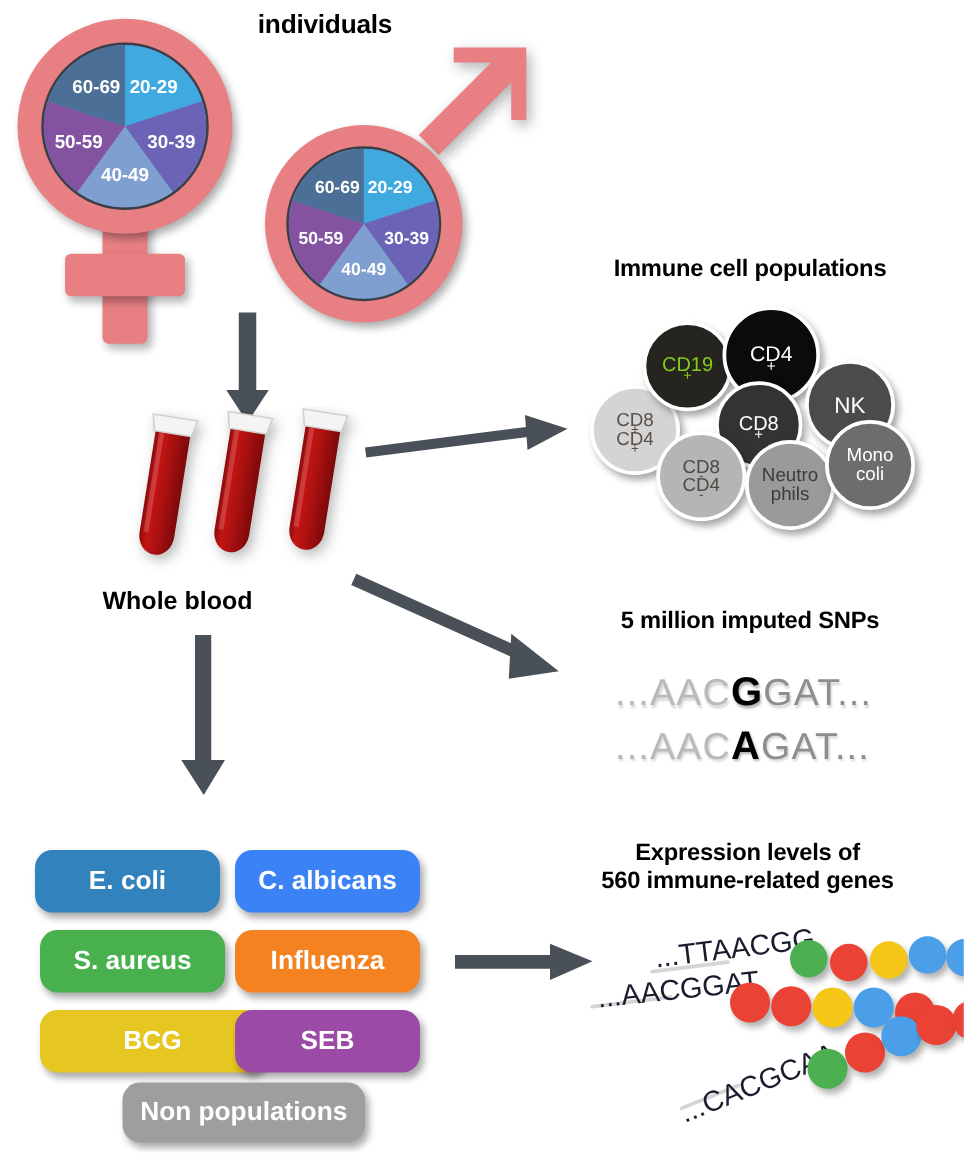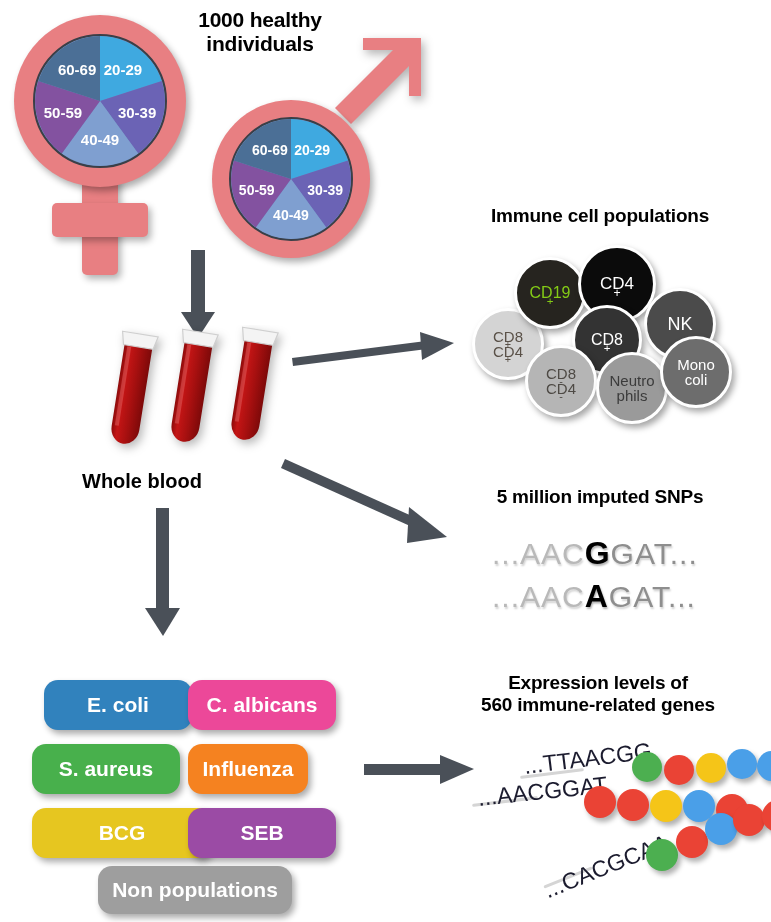--- a/index.html
+++ b/index.html
@@ -123,21 +123,20 @@
     background: #d5d5d5;
     border-radius: 2px;
   }
 </style>
 </head>
 <body>
 
 <div class="stage">
 
   <div class="heading abs" id="title-1000">
-    <div>1000 healthy</div>
     <div>individuals</div>
   </div>
 
   <div class="sym-wrap" style="left:0;top:0;">
     <div class="fem-vert" style="left:82px; top:175px; width:36px; height:100px;"></div>
     <div class="fem-horz" style="left:52px; top:203px; width:96px; height:34px;"></div>
     <div class="ring" style="left:14px; top:15px; width:172px; height:172px;"></div>
     <div class="pie" id="pie-female" style="left:33px; top:34px; width:134px; height:134px;">
         <svg width="130" height="130" viewBox="0 0 130 130" style="display: block;">
           <path d="M 65 65 L 65 0 A 65 65 0 0 1 126.81867355918499 44.91389536562842 Z" fill="#3fa9e0"></path>
@@ -291,30 +290,30 @@
   <div>
     <div class="snp-row" style="left:492px; top:535px;">
       <span class="snp-dim">...AAC</span><span class="snp-hl">G</span><span class="snp-mid">GAT...</span>
     </div>
     <div class="snp-row" style="left:492px; top:578px;">
       <span class="snp-dim">...AAC</span><span class="snp-hl">A</span><span class="snp-mid">GAT...</span>
     </div>
   </div>
 
   <div>
-    <div class="pill" style="left:44px;  top:680px; width:148px; height:50px; background:#3182bd;">
+    <div class="pill" style="left:28px;  top:680px; width:148px; height:50px; background:#3182bd;">
       <span>E. coli</span>
     </div>
-    <div class="pill" style="left:188px; top:680px; width:148px; height:50px; background:#ec4899;">
+    <div class="pill" style="left:188px; top:680px; width:148px; height:50px; background:#3b82f6;">
       <span>C. albicans</span>
     </div>
     <div class="pill" style="left:32px;  top:744px; width:148px; height:50px; background:#48b04c;">
       <span>S. aureus</span>
     </div>
-    <div class="pill" style="left:188px; top:744px; width:120px; height:50px; background:#f58220;">
+    <div class="pill" style="left:188px; top:744px; width:148px; height:50px; background:#f58220;">
       <span>Influenza</span>
     </div>
     <div class="pill" style="left:32px;  top:808px; width:180px; height:50px; background:#e6c620;">
       <span>BCG</span>
     </div>
     <div class="pill" style="left:188px; top:808px; width:148px; height:50px; background:#9b4ba5;">
       <span>SEB</span>
     </div>
     <div class="pill" style="left:98px;  top:866px; width:194px; height:48px; background:#9e9e9e;">
       <span>Non populations</span>

